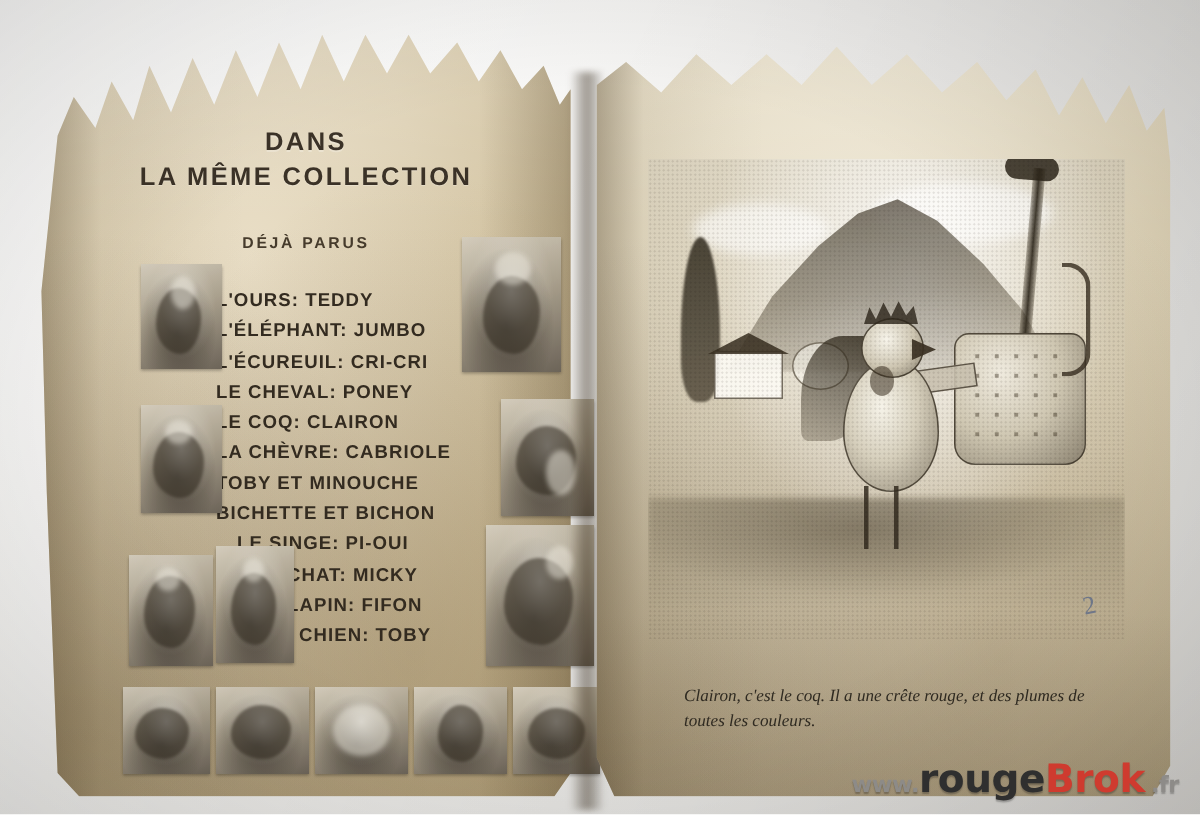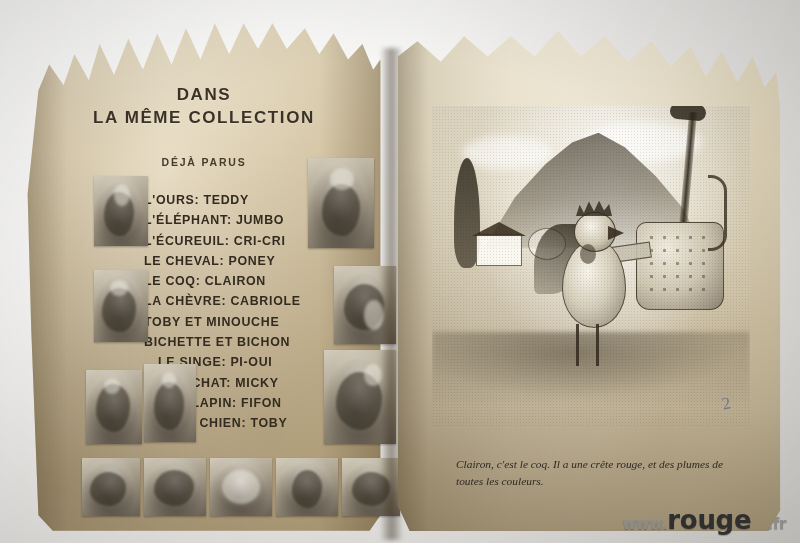--- a/index.html
+++ b/index.html
@@ -472,21 +472,21 @@
   }
   .wm-brok {
     font-size: 26px;
     color: #cf3b2f;
     font-weight: bold;
   }
   .wm-fr {
     font-size: 15px;
     color: #8d8b88;
     font-weight: bold;
-    margin-left: 16px;
+    margin-left: 4px;
   }
 
   .edge-wear {
     position: absolute;
     inset: 0;
     pointer-events: none;
     background:
       radial-gradient(ellipse at 50% 50%, rgba(0,0,0,0) 55%, rgba(0,0,0,0.10) 100%);
   }
 </style>
@@ -626,16 +626,17 @@
 
       <div class="pencil-mark">2</div>
     </div>
   </div>
 
   <div class="edge-wear"></div>
 
   <div class="watermark">
     <span class="wm-www">www.</span>
     <span class="wm-mulu">rouge</span>
+    <span class="wm-brok">Brok</span>
     <span class="wm-fr">.fr</span>
   </div>
 
 </div>
 
 </body></html>

